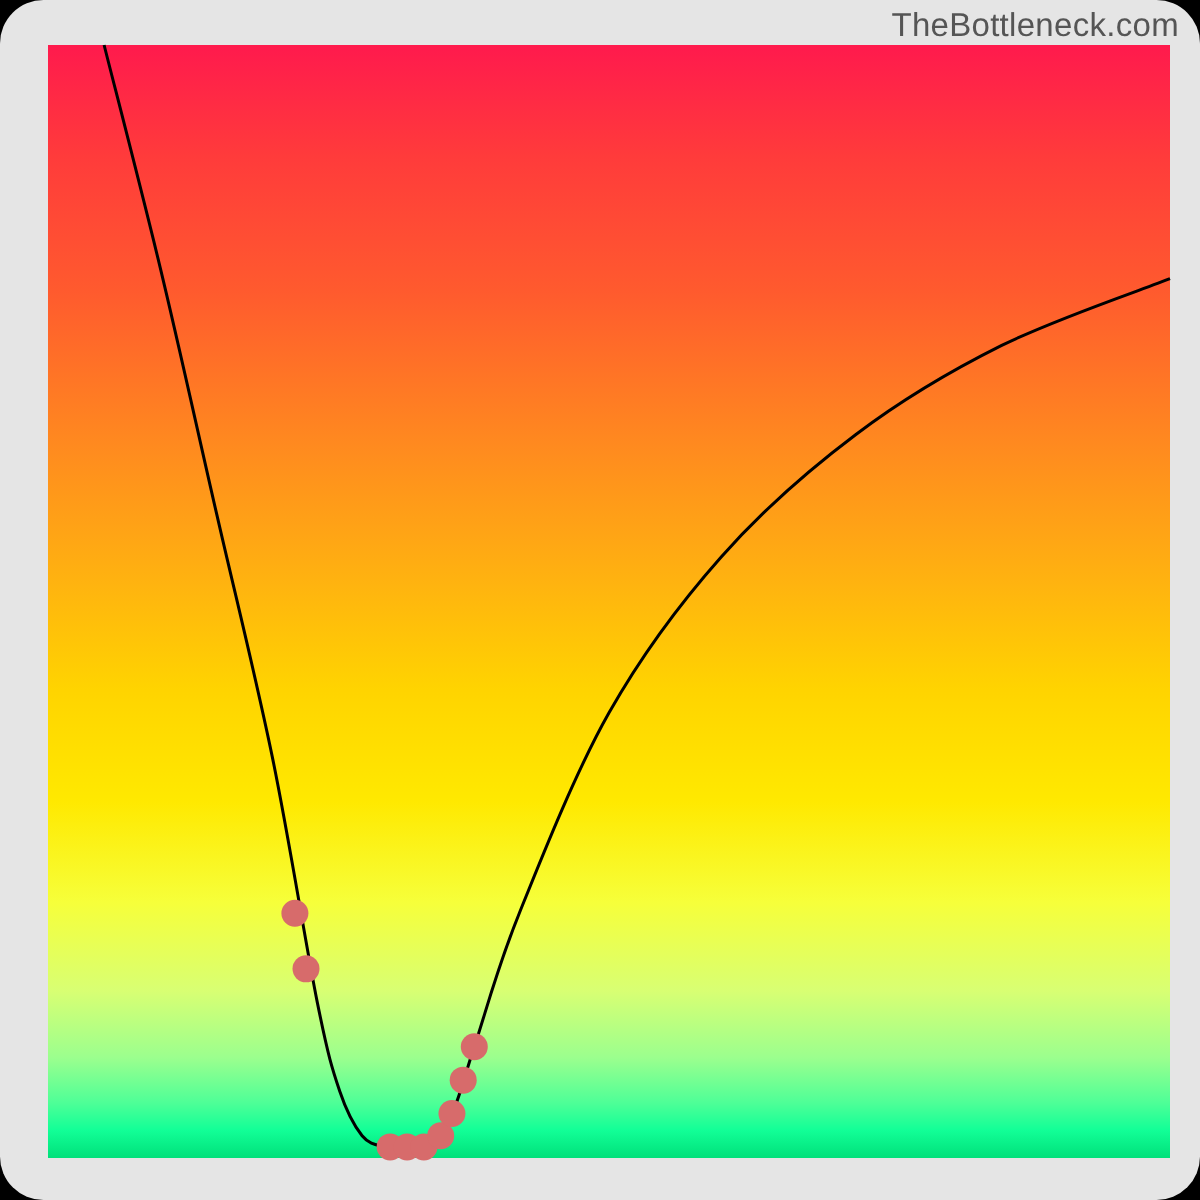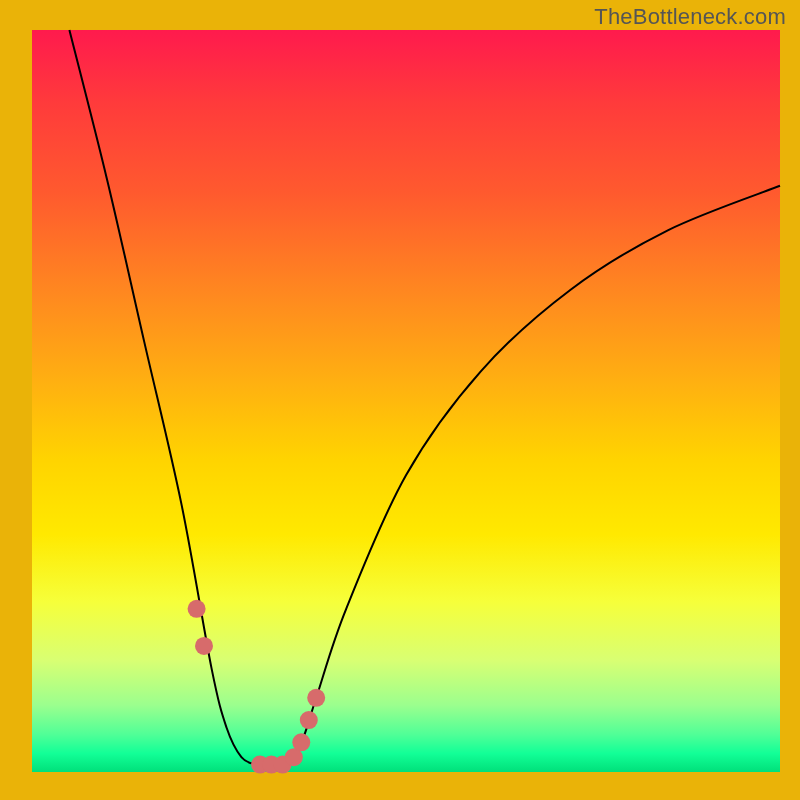--- a/index.html
+++ b/index.html
@@ -8,21 +8,22 @@
     width: 800px;
     height: 800px;
     background: #000;
     font-family: Arial, Helvetica, sans-serif;
     overflow: hidden;
   }
   .frame {
     position: relative;
     width: 800px;
     height: 800px;
-    background: #eab308;
+    background: #e5e5e5;
+    border-radius: 29px;
   }
   .plot-area {
     position: absolute;
     left: 32px;
     top: 30px;
     width: 748px;
     height: 742px;
     
     background: linear-gradient(
       to bottom,

